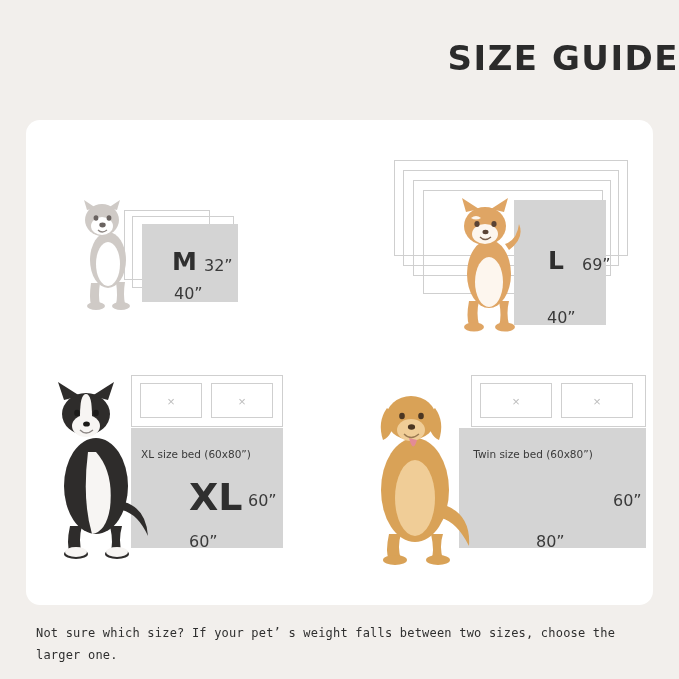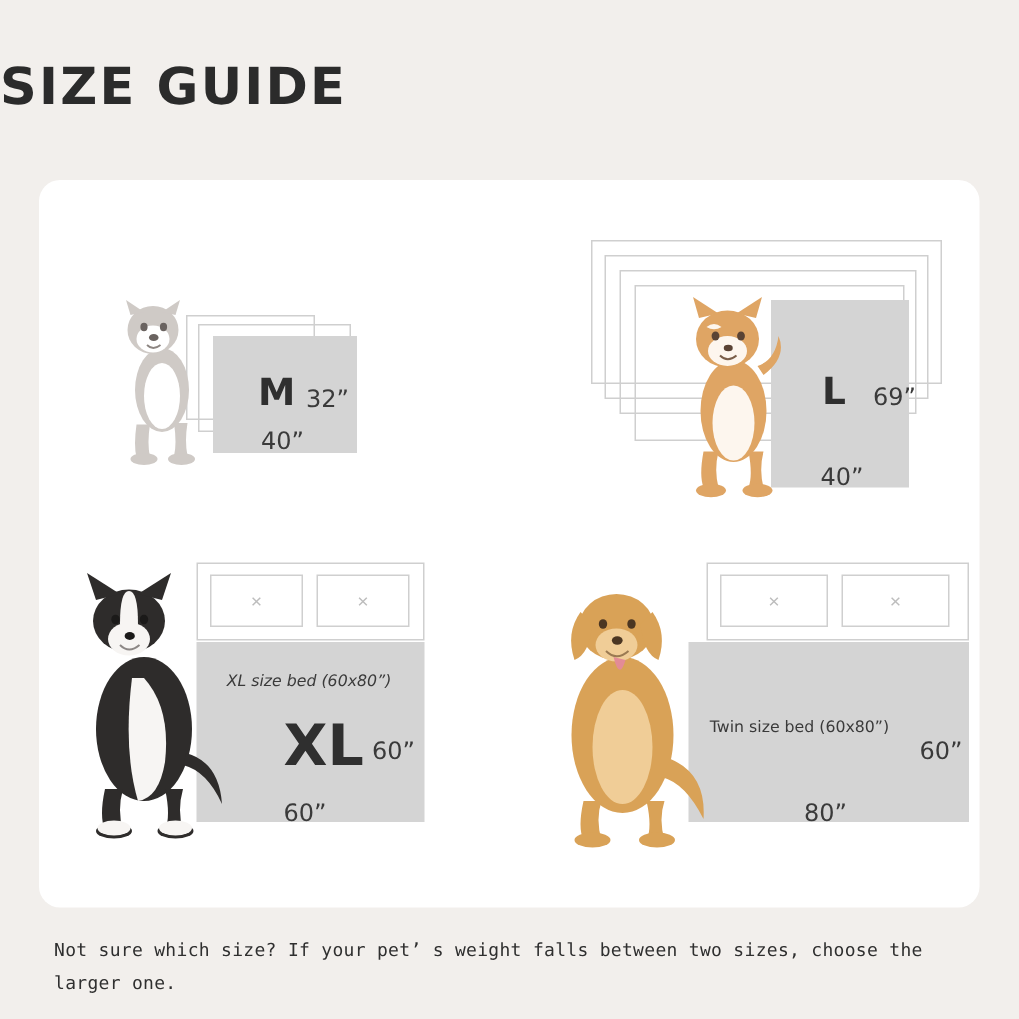--- a/index.html
+++ b/index.html
@@ -17,21 +17,21 @@
     position: relative;
     width: 679px;
     height: 679px;
     box-sizing: border-box;
   }
   .title {
     position: absolute;
     top: 38px;
     left: 0;
     width: 679px;
-    text-align: left;
+    text-align: right;
     font-family: "DejaVu Sans", sans-serif;
     font-weight: bold;
     font-size: 34px;
     letter-spacing: 1.5px;
     color: #2b2b2b;
   }
   .card {
     position: absolute;
     left: 26px;
     top: 120px;
@@ -187,21 +187,21 @@
 
       <div class="bedframe" style="left:105px;top:15px;width:152px;height:52px;"></div>
       <div class="pillow" style="left:114px;top:23px;width:62px;height:35px;">
         <span class="x">×</span>
       </div>
       <div class="pillow" style="left:185px;top:23px;width:62px;height:35px;">
         <span class="x">×</span>
       </div>
 
       <div class="sizebox" style="left:105px;top:68px;width:152px;height:120px;"></div>
-      <div class="bedlabel" style="left:98px;top:88px;width:164px;font-style:italic;">XL size bed (60x80”)</div>
+      <div class="bedlabel" style="left:88px;top:88px;width:164px;">XL size bed (60x80”)</div>
       <div class="sizeletter" style="left:163px;top:115px;font-size:38px;">XL</div>
       <div class="dimtext" style="left:222px;top:131px;">60”</div>
       <div class="dimtext" style="left:163px;top:172px;">60”</div>
 
       <svg width="110" height="180" viewBox="0 0 110 180" style="position:absolute;left:18px;top:22px;">
         <g fill="#2e2c2b">
           <ellipse cx="52" cy="104" rx="32" ry="48"></ellipse>
           <ellipse cx="42" cy="32" rx="24" ry="21"></ellipse>
           <path d="M20 18 L14 0 L36 14 Z"></path>
           <path d="M64 18 L70 0 L48 14 Z"></path>
@@ -229,21 +229,21 @@
 
     <div class="panel" style="left:313px;top:240px;width:314px;height:245px;">
       <div class="bedframe" style="left:132px;top:15px;width:175px;height:52px;"></div>
       <div class="pillow" style="left:141px;top:23px;width:72px;height:35px;">
         <span class="x">×</span>
       </div>
       <div class="pillow" style="left:222px;top:23px;width:72px;height:35px;">
         <span class="x">×</span>
       </div>
       <div class="sizebox" style="left:120px;top:68px;width:187px;height:120px;"></div>
-      <div class="bedlabel" style="left:120px;top:88px;width:148px;margin-top:31px;">Twin size bed (60x80”)</div>
+      <div class="bedlabel" style="left:120px;top:88px;width:148px;">Twin size bed (60x80”)</div>
       <div class="dimtext" style="left:274px;top:131px;">60”</div>
       <div class="dimtext" style="left:197px;top:172px;">80”</div>
 
       <svg width="110" height="190" viewBox="0 0 110 190" style="position:absolute;left:24px;top:18px;">
         <g fill="#d9a257">
           <ellipse cx="52" cy="112" rx="34" ry="52"></ellipse>
           <ellipse cx="48" cy="40" rx="25" ry="22"></ellipse>
           <path d="M24 30 q-10 14 -4 32 q10 -4 12 -24 Z"></path>
           <path d="M72 30 q10 14 4 32 q-10 -4 -12 -24 Z"></path>
           <path d="M26 156 q-4 18 0 26 l12 0 q-4 -14 0 -26 Z"></path>

